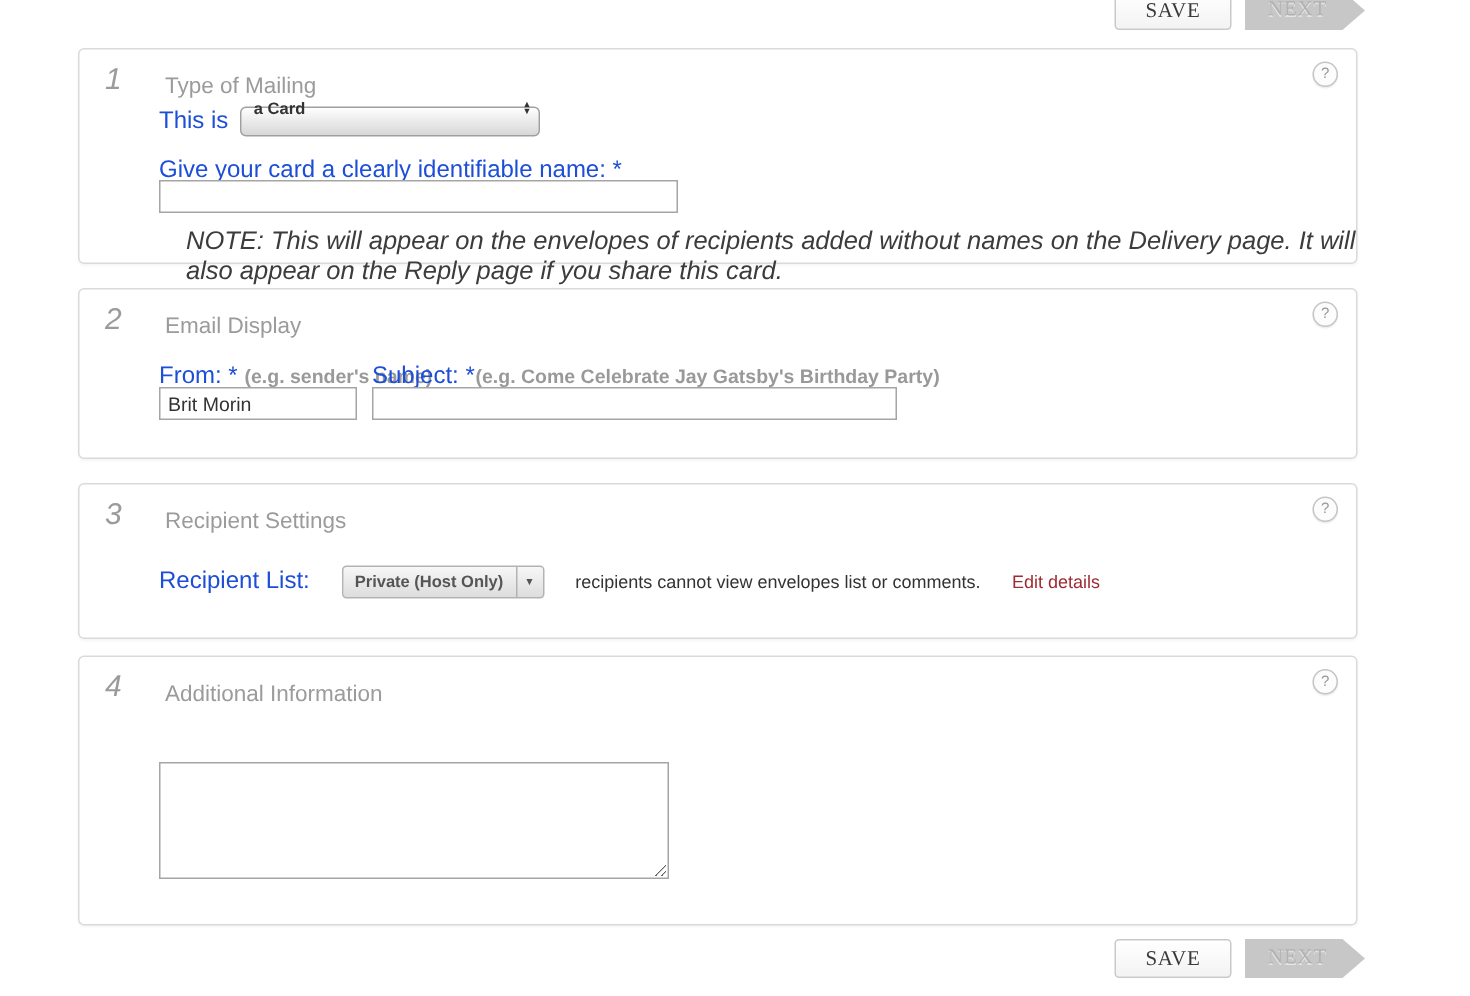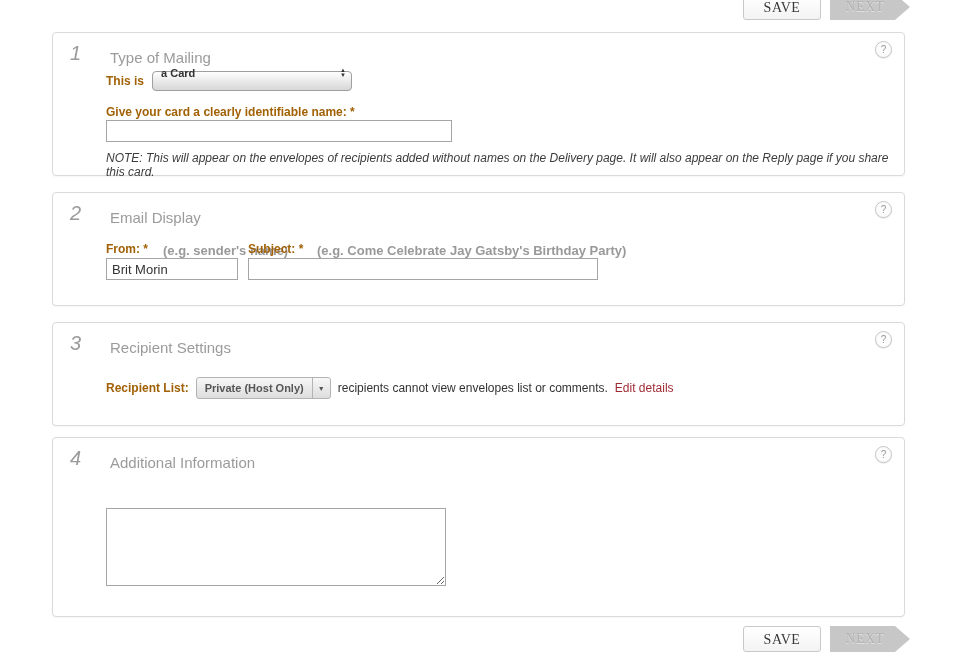--- a/index.html
+++ b/index.html
@@ -52,21 +52,21 @@
     font-size:15px; font-weight:400; color:#9b9b9b;
   }
   .panel-help {
     position:absolute; right:12px; top:8px;
     width:15px; height:15px; border:1px solid #c5c5c5; border-radius:50%;
     color:#999; font-size:10px; line-height:15px; text-align:center;
     background:#fcfcfc; box-shadow:0 1px 1px rgba(0,0,0,0.08);
     cursor:pointer;
   }
 
-  .lbl { font-size:12px; font-weight:700; color:#a16207; }
+  .lbl { font-size:16px; font-weight:400; color:#1d4ed8; }
   .hint { font-size:13px; color:#999; font-weight:700; }
 
   .text-input {
     border:1px solid #a5a5a5; height:22px; box-sizing:border-box;
     font-size:13px; padding:0 5px; color:#333; background:#fff;
     font-family:"Liberation Sans", sans-serif;
   }
 
   
   .mac-select {
@@ -88,34 +88,34 @@
     background:linear-gradient(#f7f7f7,#dddddd); cursor:pointer;justify-content:flex-end;
   }
   .gray-dropdown .dd-text { padding:0 8px; font-size:11px; font-weight:700; color:#555; line-height:20px; }
   .gray-dropdown .dd-arrow { border-left:1px solid #b3b3b3; width:17px; display:flex; align-items:center; justify-content:center; font-size:7px; color:#555; }
 
   
   .row-thisis { position:absolute; left:53px; top:38px; display:flex; align-items:center; }
   #card-name-label { position:absolute; left:53px; top:72px; }
   #card-name-input { position:absolute; left:53px; top:87px; width:346px; }
   #mailing-note {
-    position:absolute; left:53px; top:118px; width:790px;
-    font-size:12px; font-style:italic; color:#3c3c3c;
+    position:absolute; left:71px; top:118px; width:790px;
+    font-size:17px; font-style:italic; color:#3c3c3c;
   }
 
   
   #from-label    { position:absolute; left:53px;  top:49px; }
   #from-hint     { position:absolute; left:110px; top:50px; }
   #subject-label { position:absolute; left:195px; top:49px; }
   #subject-hint  { position:absolute; left:264px; top:50px; }
   #from-input    { position:absolute; left:53px;  top:65px; width:132px; }
   #subject-input { position:absolute; left:195px; top:65px; width:350px; }
 
   
-  .row-recipient { position:absolute; left:53px; top:54px; display:flex; align-items:center; gap:7px; }
+  .row-recipient { position:absolute; left:53px; top:54px; display:flex; align-items:center; gap:21px; }
   .row-recipient .body-text { font-size:12px; color:#333; }
   .red-link { font-size:12px; color:#9e2b33; cursor:pointer; text-decoration:none; }
 
   
   #note-label { position:absolute; left:53px; top:54px; }
   #note-textarea {
     position:absolute; left:53px; top:70px; width:340px; height:78px;
     border:1px solid #a5a5a5; box-sizing:border-box; resize:both;
     font-family:"Liberation Sans", sans-serif; font-size:12px; color:#333; padding:4px;
   }

